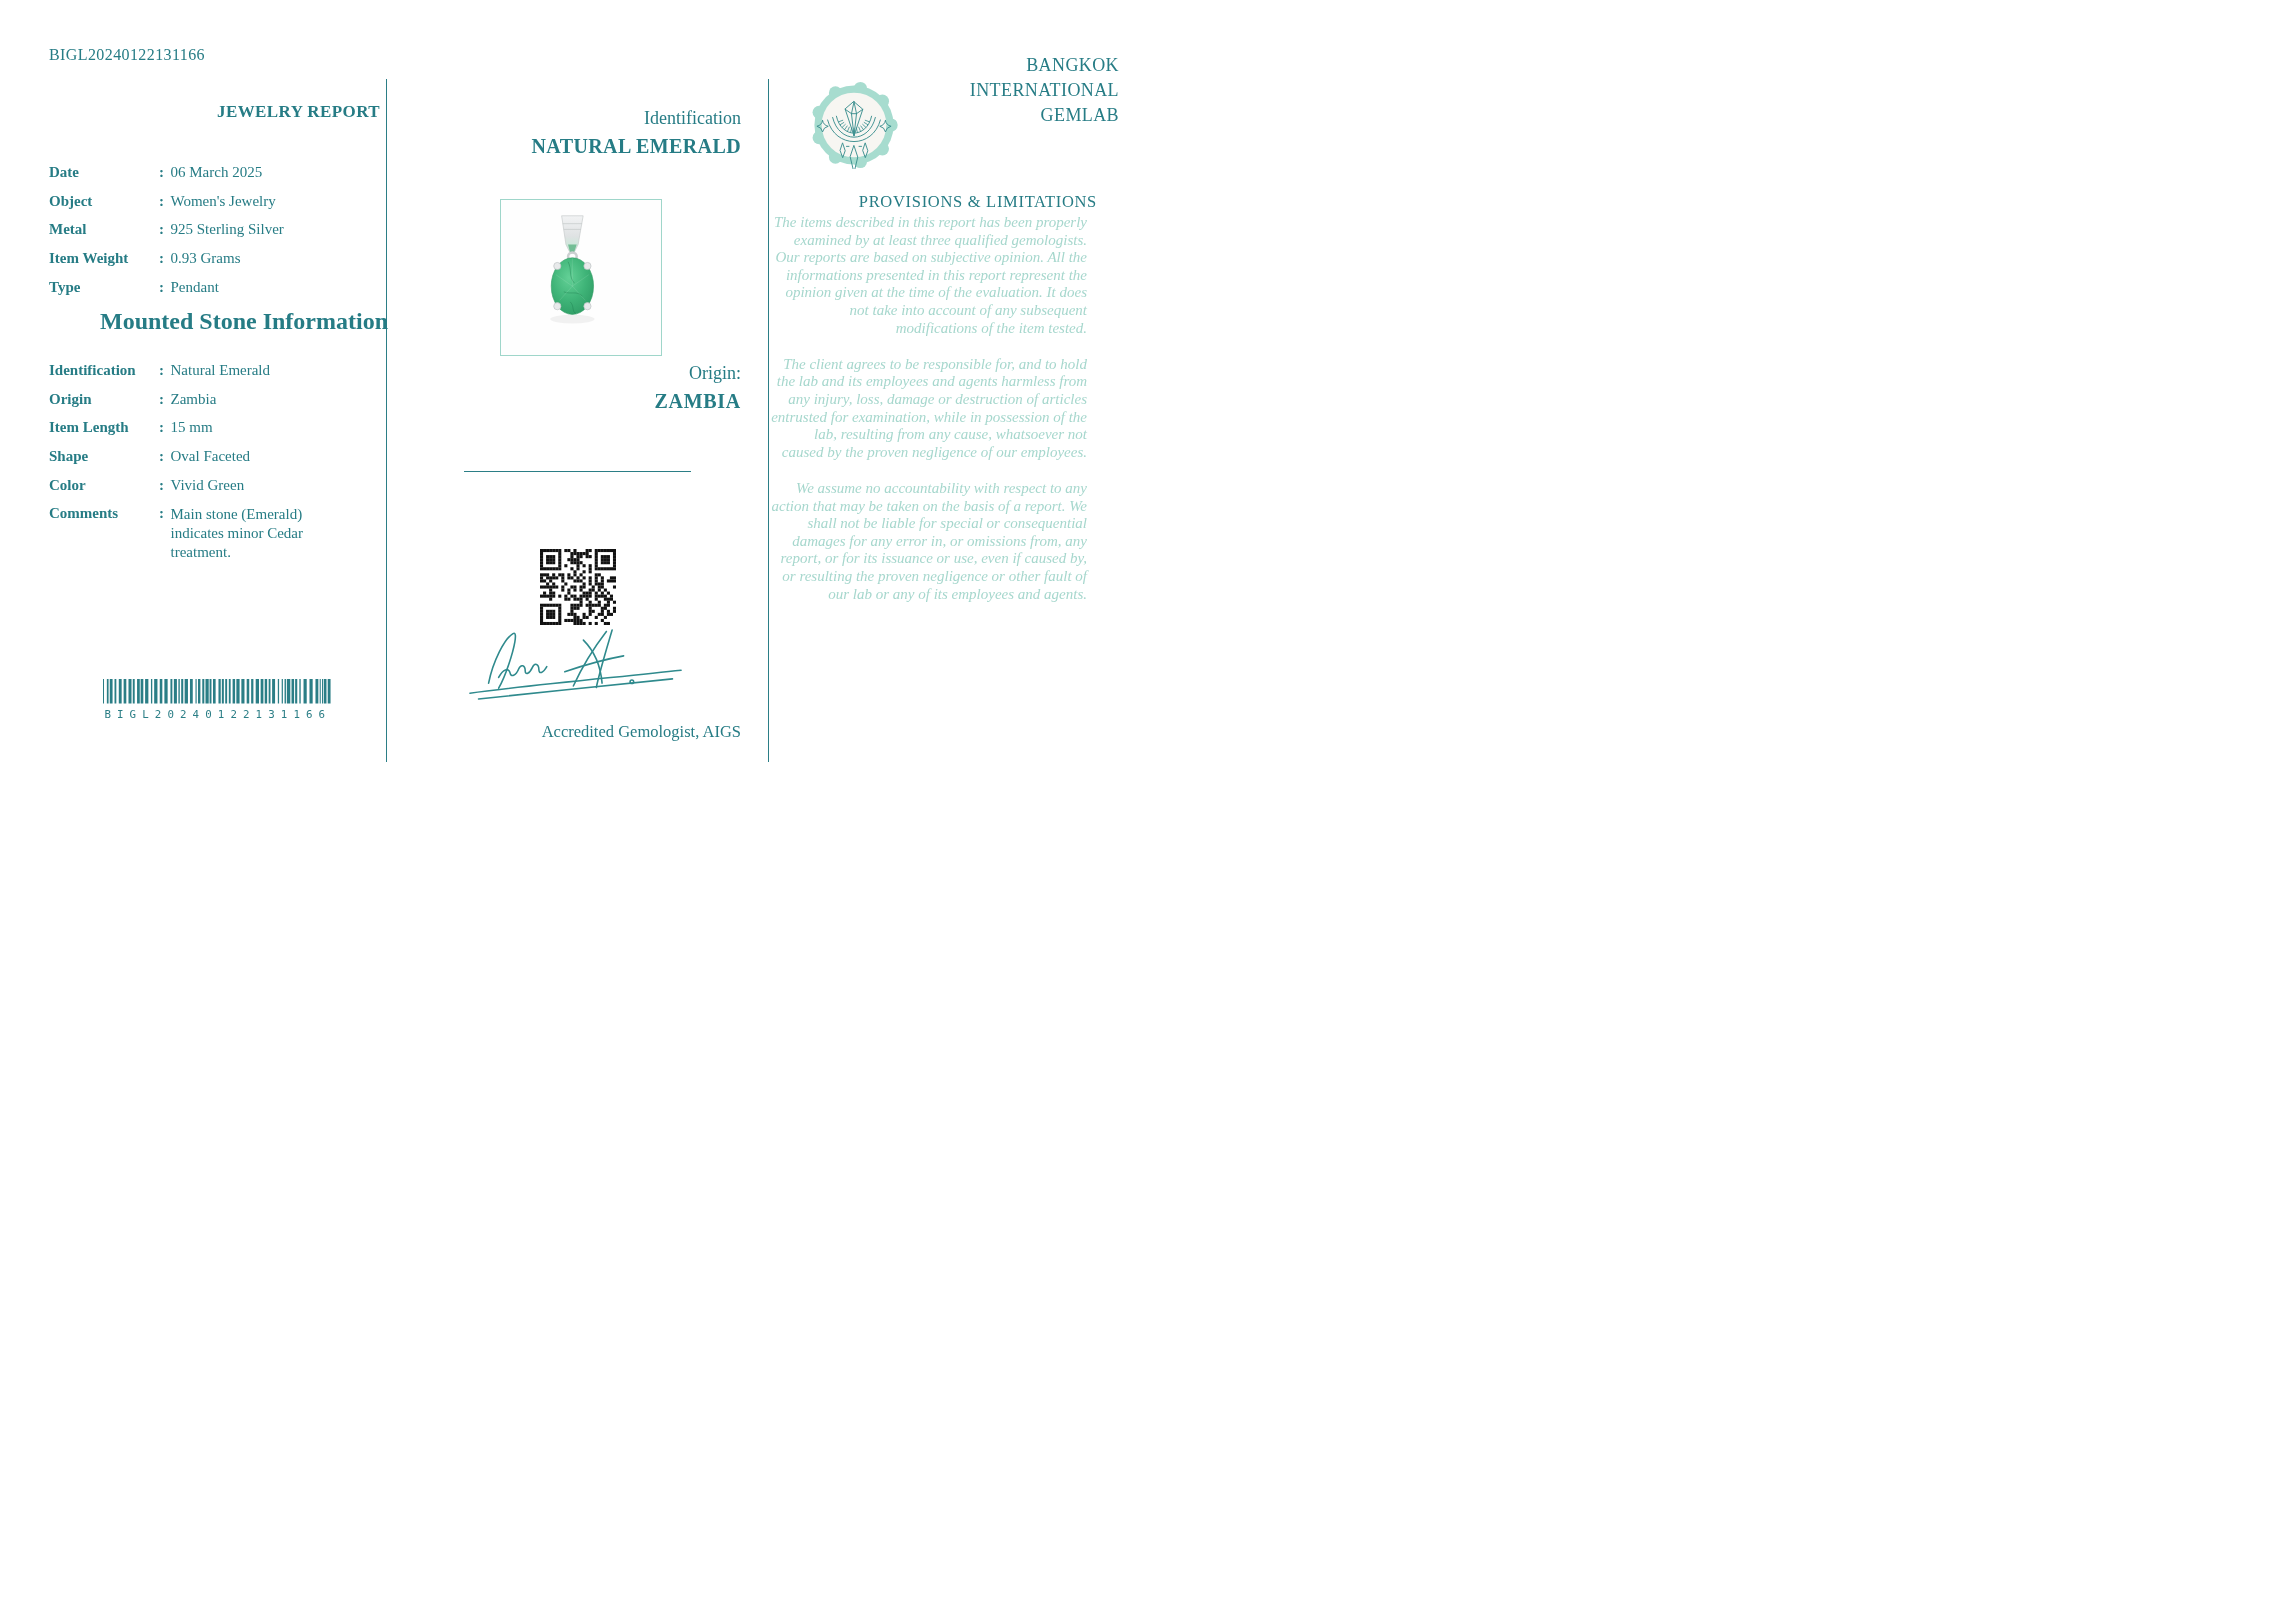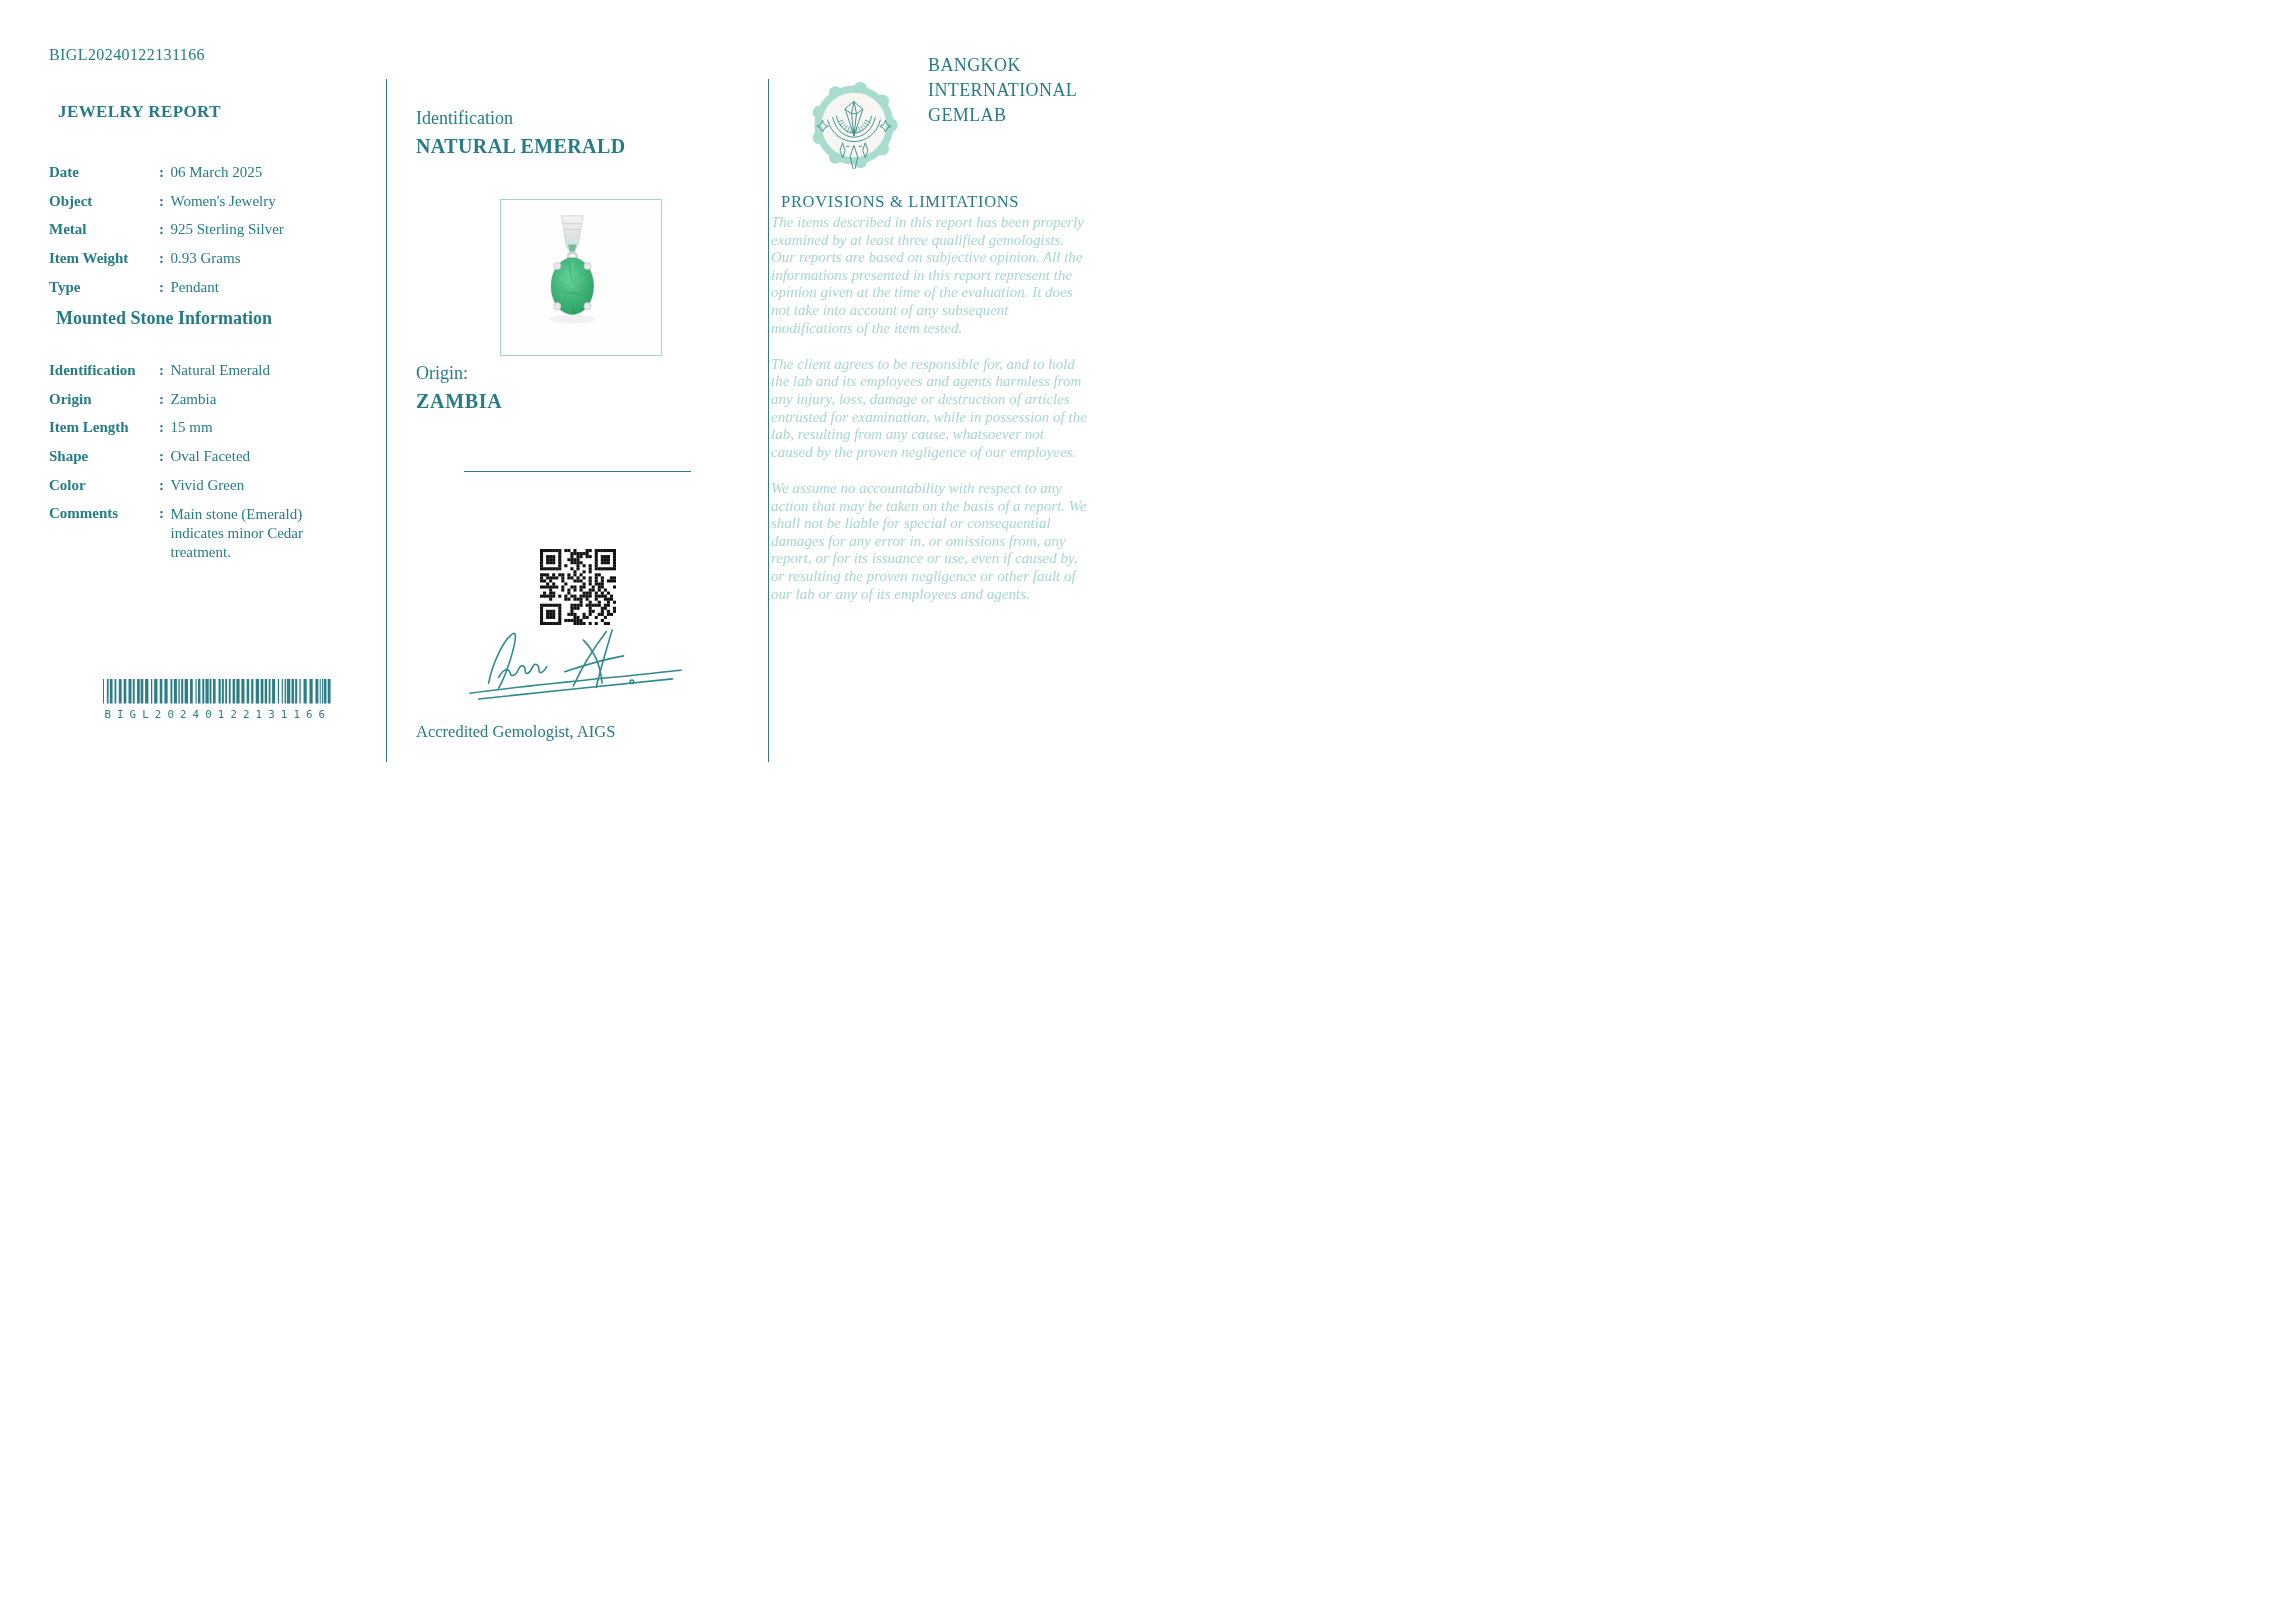--- a/index.html
+++ b/index.html
@@ -1,37 +1,37 @@
 <!DOCTYPE html>
 <html style="font-size:11.5px"><head>
 <meta charset="utf-8">
 <style>
   html,body{margin:0;padding:0;background:#ffffff;}
   .page{
     position:relative;width:1142px;height:808px;background:#ffffff;
     font-family:"Liberation Serif","DejaVu Serif",serif;color:#267c85;overflow:hidden;
   }
   .abs{position:absolute;}
-  .center{text-align:left;}
+  .center{text-align:right;}
   
   .divider{top:79px;width:1.4px;height:683px;background:#2b7e86;}
   .div-left{left:386px;}
   .div-right{left:768px;}
   
   .report-number{left:49px;top:46px;font-size:16px;letter-spacing:0.4px;}
   .jr-title{left:58px;top:102px;width:322px;font-size:17px;font-weight:700;letter-spacing:0.4px;}
   .rows{left:49px;width:328px;}
   .rows1{top:164px;}
   .rows2{top:362px;}
   .row{display:flex;align-items:flex-start;margin-bottom:12.2px;font-size:15px;line-height:16.5px;}
   .row .lbl{width:110px;flex:0 0 auto;font-weight:700;white-space:nowrap;}
   .row .cln{width:11.5px;flex:0 0 auto;font-weight:700;}
   .row .val{flex:1 1 auto;}
   .row-comments .val{line-height:18.7px;max-width:164px;}
-  .section-title{left:56px;top:308px;width:322px;font-size:18px;font-weight:700;}
+  .section-title{left:66px;top:308px;width:322px;font-size:24px;font-weight:700;}
   .barcode-wrap{left:103px;top:679px;width:232px;}
   .barcode-text{margin-top:2.9px;font-family:"DejaVu Sans Mono",monospace;font-size:10.8px;
     letter-spacing:6.1px;color:#2b7e86;white-space:nowrap;padding-left:1.4px;}
   
   .mid-label{left:416px;top:108px;width:325px;font-size:18px;}
   .mid-value{left:416px;top:135px;width:325px;font-size:20px;font-weight:700;letter-spacing:0.4px;}
   .photo-frame{left:500px;top:199px;width:160px;height:155px;border:1.4px solid #9fd6ca;background:#fefefe;}
   .photo-frame svg{display:block;width:100%;height:100%;}
   .origin-label{left:416px;top:363px;width:325px;font-size:18px;}
   .origin-value{left:416px;top:390px;width:325px;font-size:20px;font-weight:700;letter-spacing:0.7px;}

